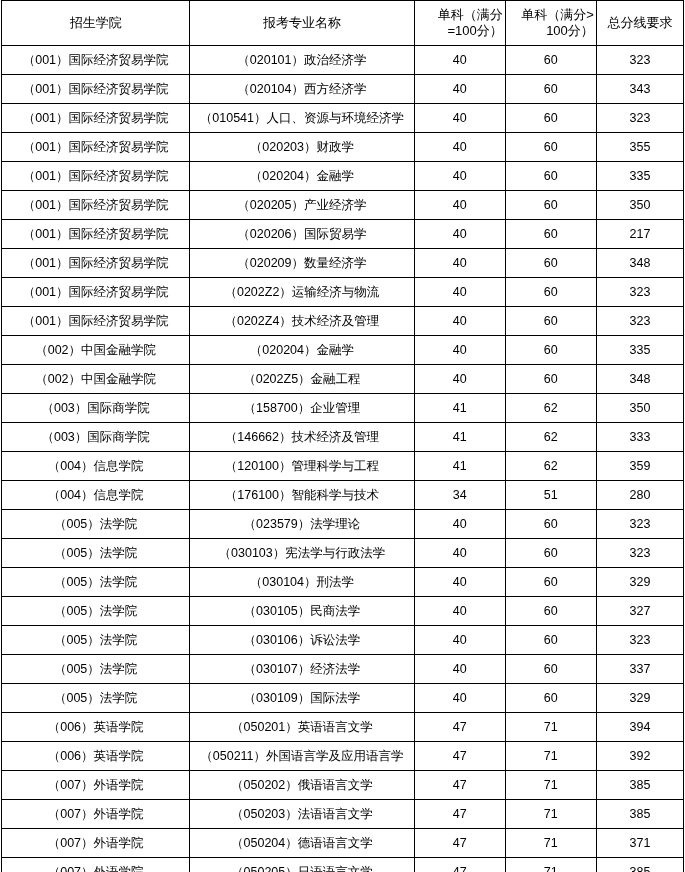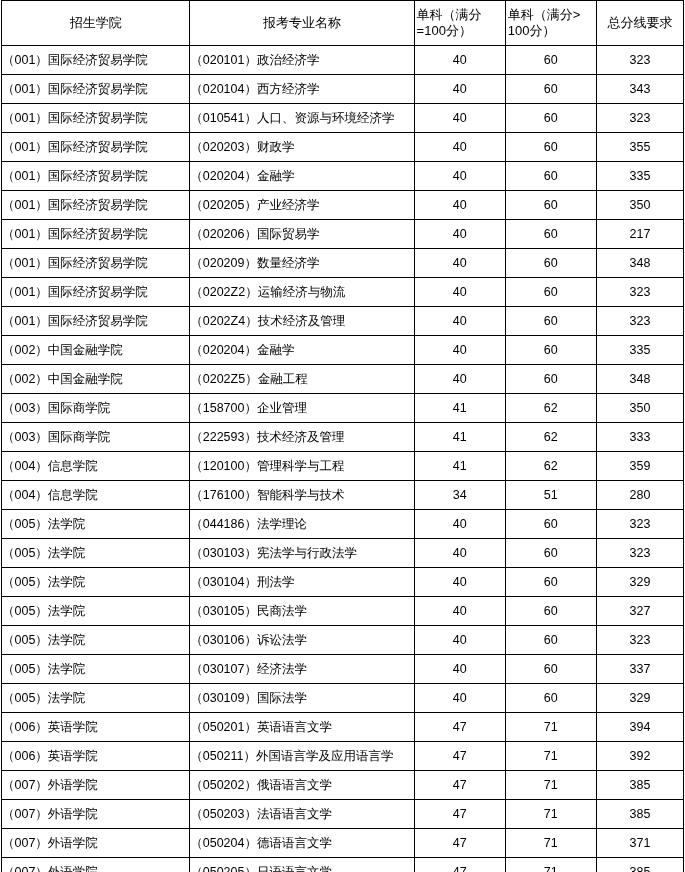--- a/index.html
+++ b/index.html
@@ -37,29 +37,29 @@
     padding: 2px 2px;
   }
   col.c-college { width: 188px; }
   col.c-major   { width: 224px; }
   col.c-sub1    { width: 91px; }
   col.c-sub2    { width: 91px; }
   col.c-total   { width: 87px; }
 
   td.college,
   td.major {
-    text-align: left;
+    text-align: center;
     padding-left: 10px;
   }
   td.num {
     text-align: center;
   }
   .hdr-wrap {
     display: block;
-    text-align: left;
+    text-align: right;
   }
 </style>
 </head>
 <body>
 
 <table class="score-table">
   <colgroup>
     <col class="c-college">
     <col class="c-major">
     <col class="c-sub1">
@@ -168,42 +168,42 @@
       </tr>
       <tr>
         <td class="college">（003）国际商学院</td>
         <td class="major">（158700）企业管理</td>
         <td class="num">41</td>
         <td class="num">62</td>
         <td class="num">350</td>
       </tr>
       <tr>
         <td class="college">（003）国际商学院</td>
-        <td class="major">（222593）技术经济及管理</td>
+        <td class="major">（146662）技术经济及管理</td>
         <td class="num">41</td>
         <td class="num">62</td>
         <td class="num">333</td>
       </tr>
       <tr>
         <td class="college">（004）信息学院</td>
         <td class="major">（120100）管理科学与工程</td>
         <td class="num">41</td>
         <td class="num">62</td>
         <td class="num">359</td>
       </tr>
       <tr>
         <td class="college">（004）信息学院</td>
         <td class="major">（176100）智能科学与技术</td>
         <td class="num">34</td>
         <td class="num">51</td>
         <td class="num">280</td>
       </tr>
       <tr>
         <td class="college">（005）法学院</td>
-        <td class="major">（044186）法学理论</td>
+        <td class="major">（023579）法学理论</td>
         <td class="num">40</td>
         <td class="num">60</td>
         <td class="num">323</td>
       </tr>
       <tr>
         <td class="college">（005）法学院</td>
         <td class="major">（030103）宪法学与行政法学</td>
         <td class="num">40</td>
         <td class="num">60</td>
         <td class="num">323</td>

